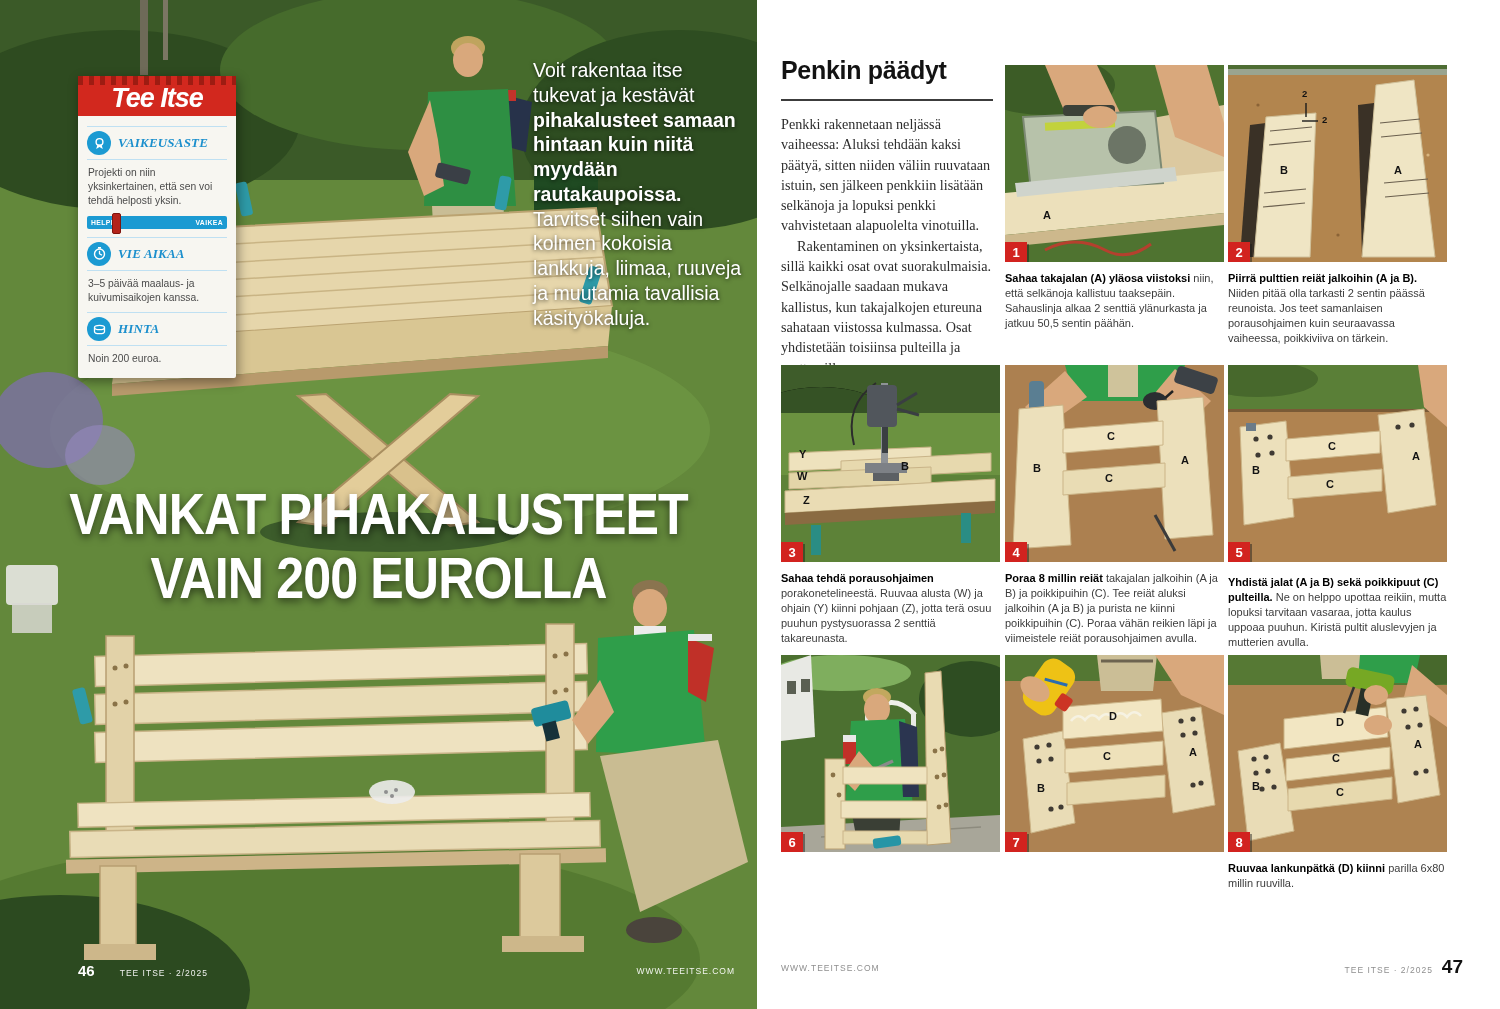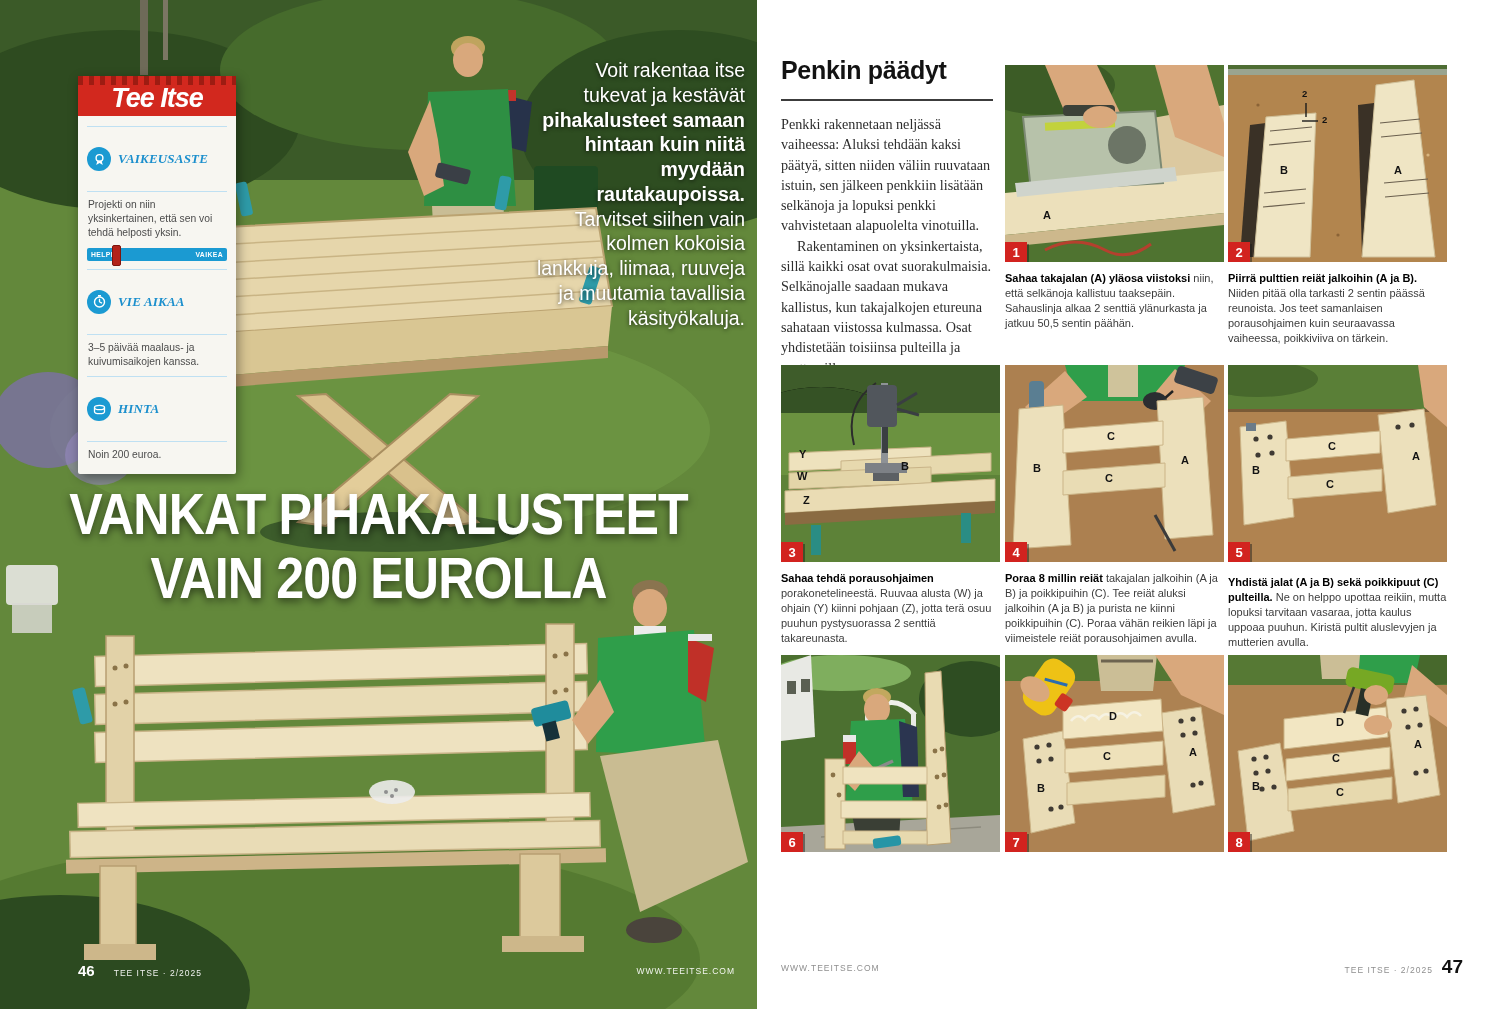--- a/index.html
+++ b/index.html
@@ -13,43 +13,43 @@
   
   .teebox{position:absolute;left:78px;top:76px;width:158px;filter:drop-shadow(2px 4px 6px rgba(0,0,0,.4));}
   .teebox-head{height:40px;background:#d2281e;display:flex;align-items:center;justify-content:center;
                border-radius:2px 2px 0 0;position:relative;}
   .teebox-perf{position:absolute;left:0;top:0;width:100%;height:9px;
                background:repeating-linear-gradient(90deg,#9e1c12 0 5px,#d2281e 5px 11px);}
   .teebox-title{color:#fff;font-weight:800;font-style:italic;font-size:27px;letter-spacing:-1px;
                 font-family:"Liberation Sans",sans-serif;margin-top:4px;}
   .teebox-body{background:#f7f6f1;padding:8px 9px 10px 9px;border-radius:0 0 2px 2px;}
   .teebox-sec{display:flex;align-items:center;gap:7px;border-top:1px solid #bfe0f2;border-bottom:1px solid #bfe0f2;
-              padding:20px 0;margin-top:2px;}
+              padding:4px 0;margin-top:2px;}
   .teebox-icon{width:24px;height:24px;border-radius:50%;background:#1b9ad2;flex:0 0 24px;
                display:flex;align-items:center;justify-content:center;}
   .teebox-sec-title{color:#1b8fcd;font-family:"Liberation Serif",serif;font-style:italic;font-weight:700;
                     font-size:13px;letter-spacing:.2px;}
   .teebox-text{font-size:10.3px;line-height:1.38;color:#4c4c4c;margin:6px 1px 7px 1px;}
   .scalebar{position:relative;height:13px;background:#1b9ad2;border-radius:2px;margin:2px 0 8px 0;
             display:flex;align-items:center;justify-content:space-between;padding:0 4px;}
   .scalebar span{color:#fff;font-size:6.8px;font-weight:700;letter-spacing:.4px;}
   .scale-marker{position:absolute;left:18%;top:-3px;width:7px;height:19px;background:#b3231a;
                 border:1px solid #7e150e;border-radius:2px;}
 
   
-  .photo-intro{position:absolute;right:12px;top:58px;width:212px;text-align:right;color:#fff;
+  .photo-intro{position:absolute;right:12px;top:58px;width:212px;color:#fff;
                font-size:19.5px;line-height:1.27;font-weight:500;text-shadow:0 1px 4px rgba(0,0,0,.7);}
   .photo-intro b{font-weight:800;}
 
   
   .headline{position:absolute;left:0;top:482px;width:757px;text-align:center;color:#fff;font-weight:800;
             font-size:57px;line-height:1.13;letter-spacing:-1px;text-shadow:0 3px 9px rgba(0,0,0,.55);
             transform:scaleX(.88);transform-origin:center;}
 
-  .pg-footer-left{position:absolute;left:78px;bottom:30px;display:flex;align-items:baseline;gap:19px;color:#fff;}
+  .pg-footer-left{position:absolute;left:78px;bottom:30px;display:flex;align-items:baseline;gap:25px;color:#fff;}
   .pg-num-left{font-size:15px;font-weight:800;}
   .pg-issue-left{font-size:8.5px;letter-spacing:1px;opacity:.92;}
   .pg-site-left{position:absolute;right:22px;bottom:33px;color:#fff;font-size:8.5px;letter-spacing:1px;opacity:.92;}
 
   
   .page-right{position:absolute;left:757px;top:0;width:743px;height:1009px;background:#fff;padding-left:16px;}
   .rp-heading{position:absolute;left:24px;top:56px;font-size:25px;font-weight:800;color:#131313;letter-spacing:-.3px;}
   .rp-rule{position:absolute;left:24px;top:99px;width:212px;height:2px;background:#3c3c3c;}
   .rp-intro{position:absolute;left:24px;top:114px;width:214px;font-family:"Liberation Serif",serif;
             font-size:14.2px;line-height:1.43;color:#2d2d2d;}
@@ -492,20 +492,23 @@
         <line x1="126" y1="32" x2="116" y2="58" stroke="#333" stroke-width="2.5"></line>
         <ellipse cx="148" cy="40" rx="12" ry="10" fill="#d9a87c"></ellipse>
       </svg>
       <span class="photo-label" style="left:108px;top:62px;">D</span>
       <span class="photo-label" style="left:104px;top:98px;">C</span>
       <span class="photo-label" style="left:108px;top:132px;">C</span>
       <span class="photo-label" style="left:24px;top:126px;">B</span>
       <span class="photo-label" style="left:186px;top:84px;">A</span>
       <div class="step-badge">8</div>
     </div>
+    <div class="step-caption" style="left:471px;top:861px;">
+      <b>Ruuvaa lankunpätkä (D) kiinni</b><span> parilla 6x80 millin ruuvilla.</span>
+    </div>
 
     <div class="rp-site">WWW.TEEITSE.COM</div>
     <div class="rp-footer-right">
       <span class="rp-issue">TEE ITSE · 2/2025</span>
       <span class="rp-num">47</span>
     </div>
   </div>
 </div>
 
 </body></html>

